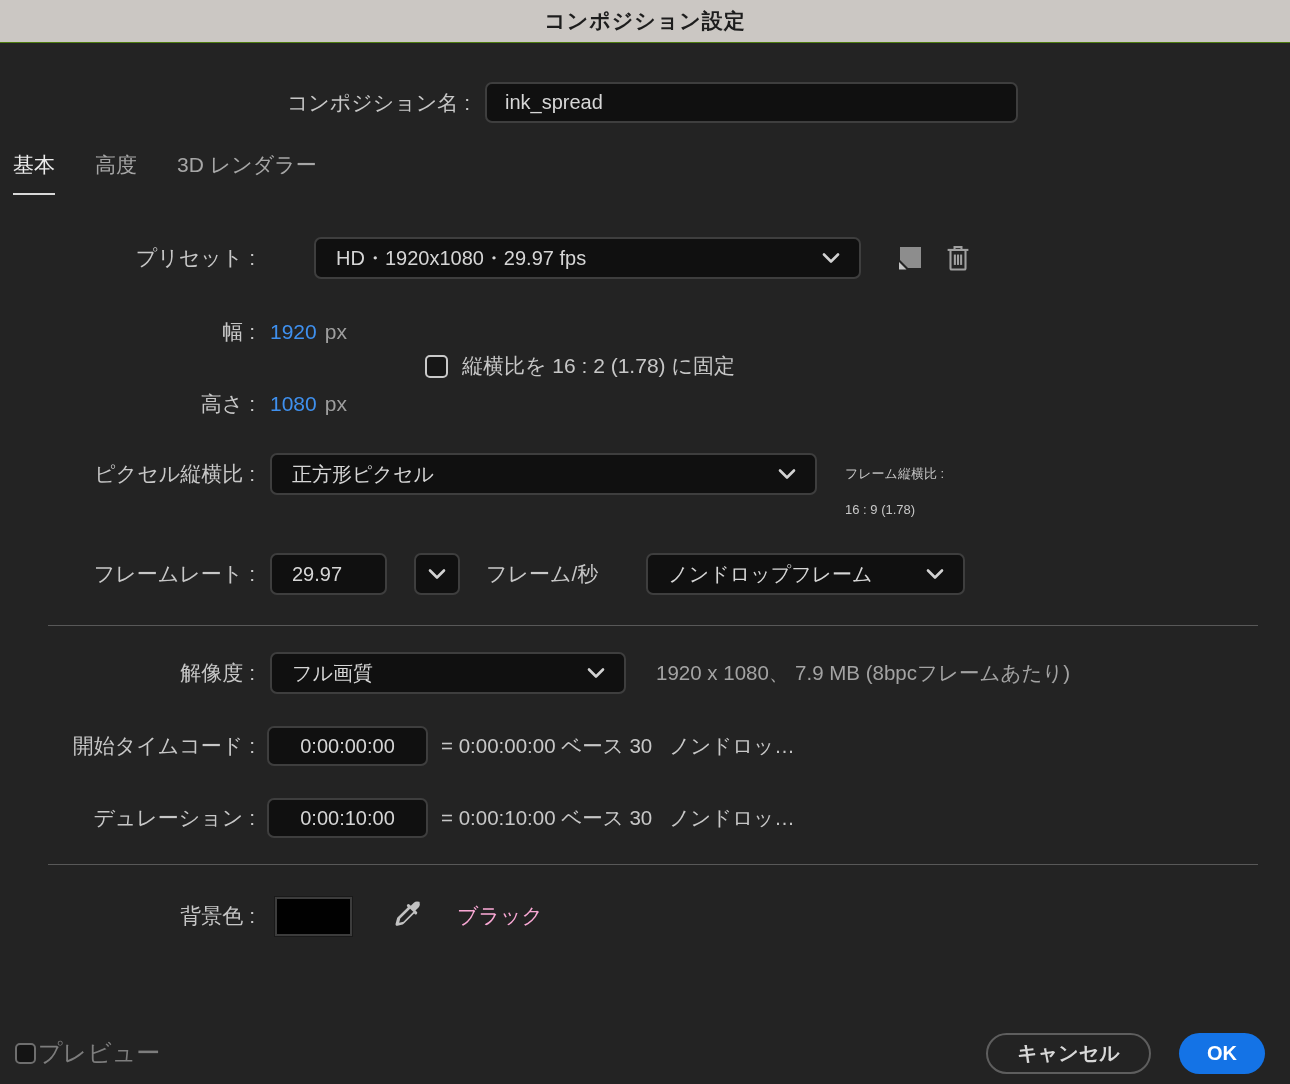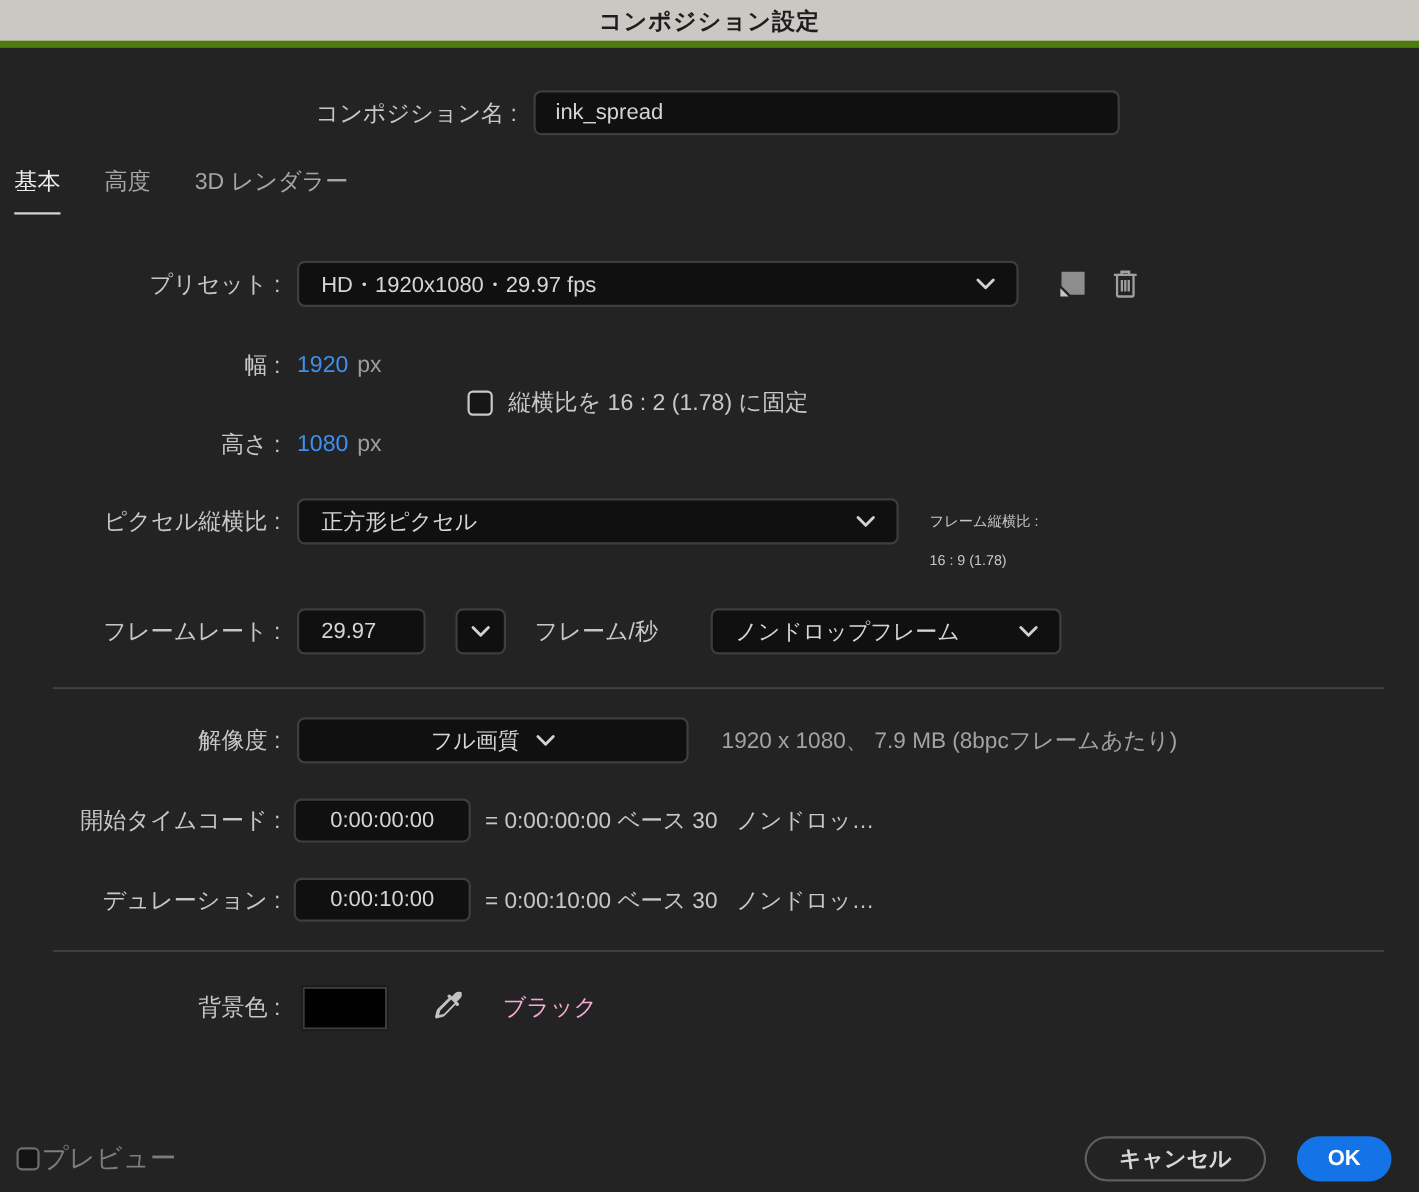--- a/index.html
+++ b/index.html
@@ -6,21 +6,21 @@
   html,body { width:1290px; height:1084px; }
   body {
     font-family:"Liberation Sans","DejaVu Sans",sans-serif;
     background:#232323; color:#c7c7c7; overflow:hidden;
   }
   .dialog { position:relative; width:1290px; height:1084px; background:#232323; }
 
   
   .titlebar {
     position:absolute; top:0; left:0; width:100%; height:43px;
-    background:#cbc7c3; border-bottom:6px solid #4d7c0f;
+    background:#cbc7c3; border-bottom:1px solid #4d7c0f;
     display:flex; align-items:center; justify-content:center;
   }
   .titlebar .title { color:#1d1d1d; font-size:21px; font-weight:bold; letter-spacing:1px; }
 
   .row { position:absolute; left:0; right:0; display:flex; align-items:center; }
   .lbl { width:255px; text-align:right; font-size:21px; color:#c7c7c7; flex:0 0 auto; margin-right:15px; white-space:nowrap; }
 
   .field, .dropdown {
     background:#101010; border:2px solid #3e3e3e; border-radius:7px;
     color:#d6d6d6; font-size:20px; display:flex; align-items:center;
@@ -34,21 +34,21 @@
   .name-row .lbl { width:470px; }
   .name-input { width:533px; height:41px; padding:0 18px; border-radius:7px; }
 
   
   .tabs { top:151px; height:46px; padding-left:13px; align-items:flex-start; }
   .tab { font-size:21px; color:#a6a6a6; margin-right:40px; padding-bottom:14px; border-bottom:2px solid transparent; cursor:default; white-space:nowrap; }
   .tab.active { color:#ececec; border-bottom-color:#d8d8d8; }
 
   
   .preset-row { top:237px; height:42px; }
-  .preset-dd { width:656px; height:42px; }
+  .preset-dd { width:547px; height:42px;margin-left:44px; }
   .icon-btn { background:none; border:none; margin-left:0; cursor:default; display:flex; align-items:center; }
   .save-btn { margin-left:33px; }
   .trash-btn { margin-left:19px; }
 
   
   .width-row { top:312px; height:40px; }
   .height-row { top:384px; height:40px; }
   .blue-val { color:#3f90ee; font-size:21px; margin-right:8px; }
   .unit { color:#9e9e9e; font-size:21px; }
 
@@ -68,21 +68,21 @@
   .fr-input { width:117px; height:42px; padding:0 20px; }
   .fr-stepper { width:46px; height:42px; margin-left:27px; background:#101010; border:2px solid #3e3e3e; border-radius:7px; display:flex; align-items:center; justify-content:center; }
   .fr-unit { margin-left:26px; font-size:21px; color:#c7c7c7; }
   .drop-dd { width:319px; height:42px; margin-left:48px; }
 
   .divider { position:absolute; left:48px; width:1210px; height:1px; background:#585858; }
   .div1 { top:625px; } .div2 { top:864px; }
 
   
   .res-row { top:652px; height:42px; }
-  .res-dd { width:356px; height:42px;justify-content:center; }
+  .res-dd { width:356px; height:42px; }
   .res-info { margin-left:30px; font-size:20.5px; color:#a3a3a3; white-space:pre; }
 
   
   .starttc-row { top:726px; height:40px; }
   .duration-row { top:798px; height:40px; }
   .tc-input { width:161px; height:40px; justify-content:center; padding:0; margin-left:-3px; }
   .tc-info { margin-left:13px; font-size:20.5px; color:#c7c7c7; white-space:pre; }
 
   
   .bg-row { top:896px; height:40px; }

